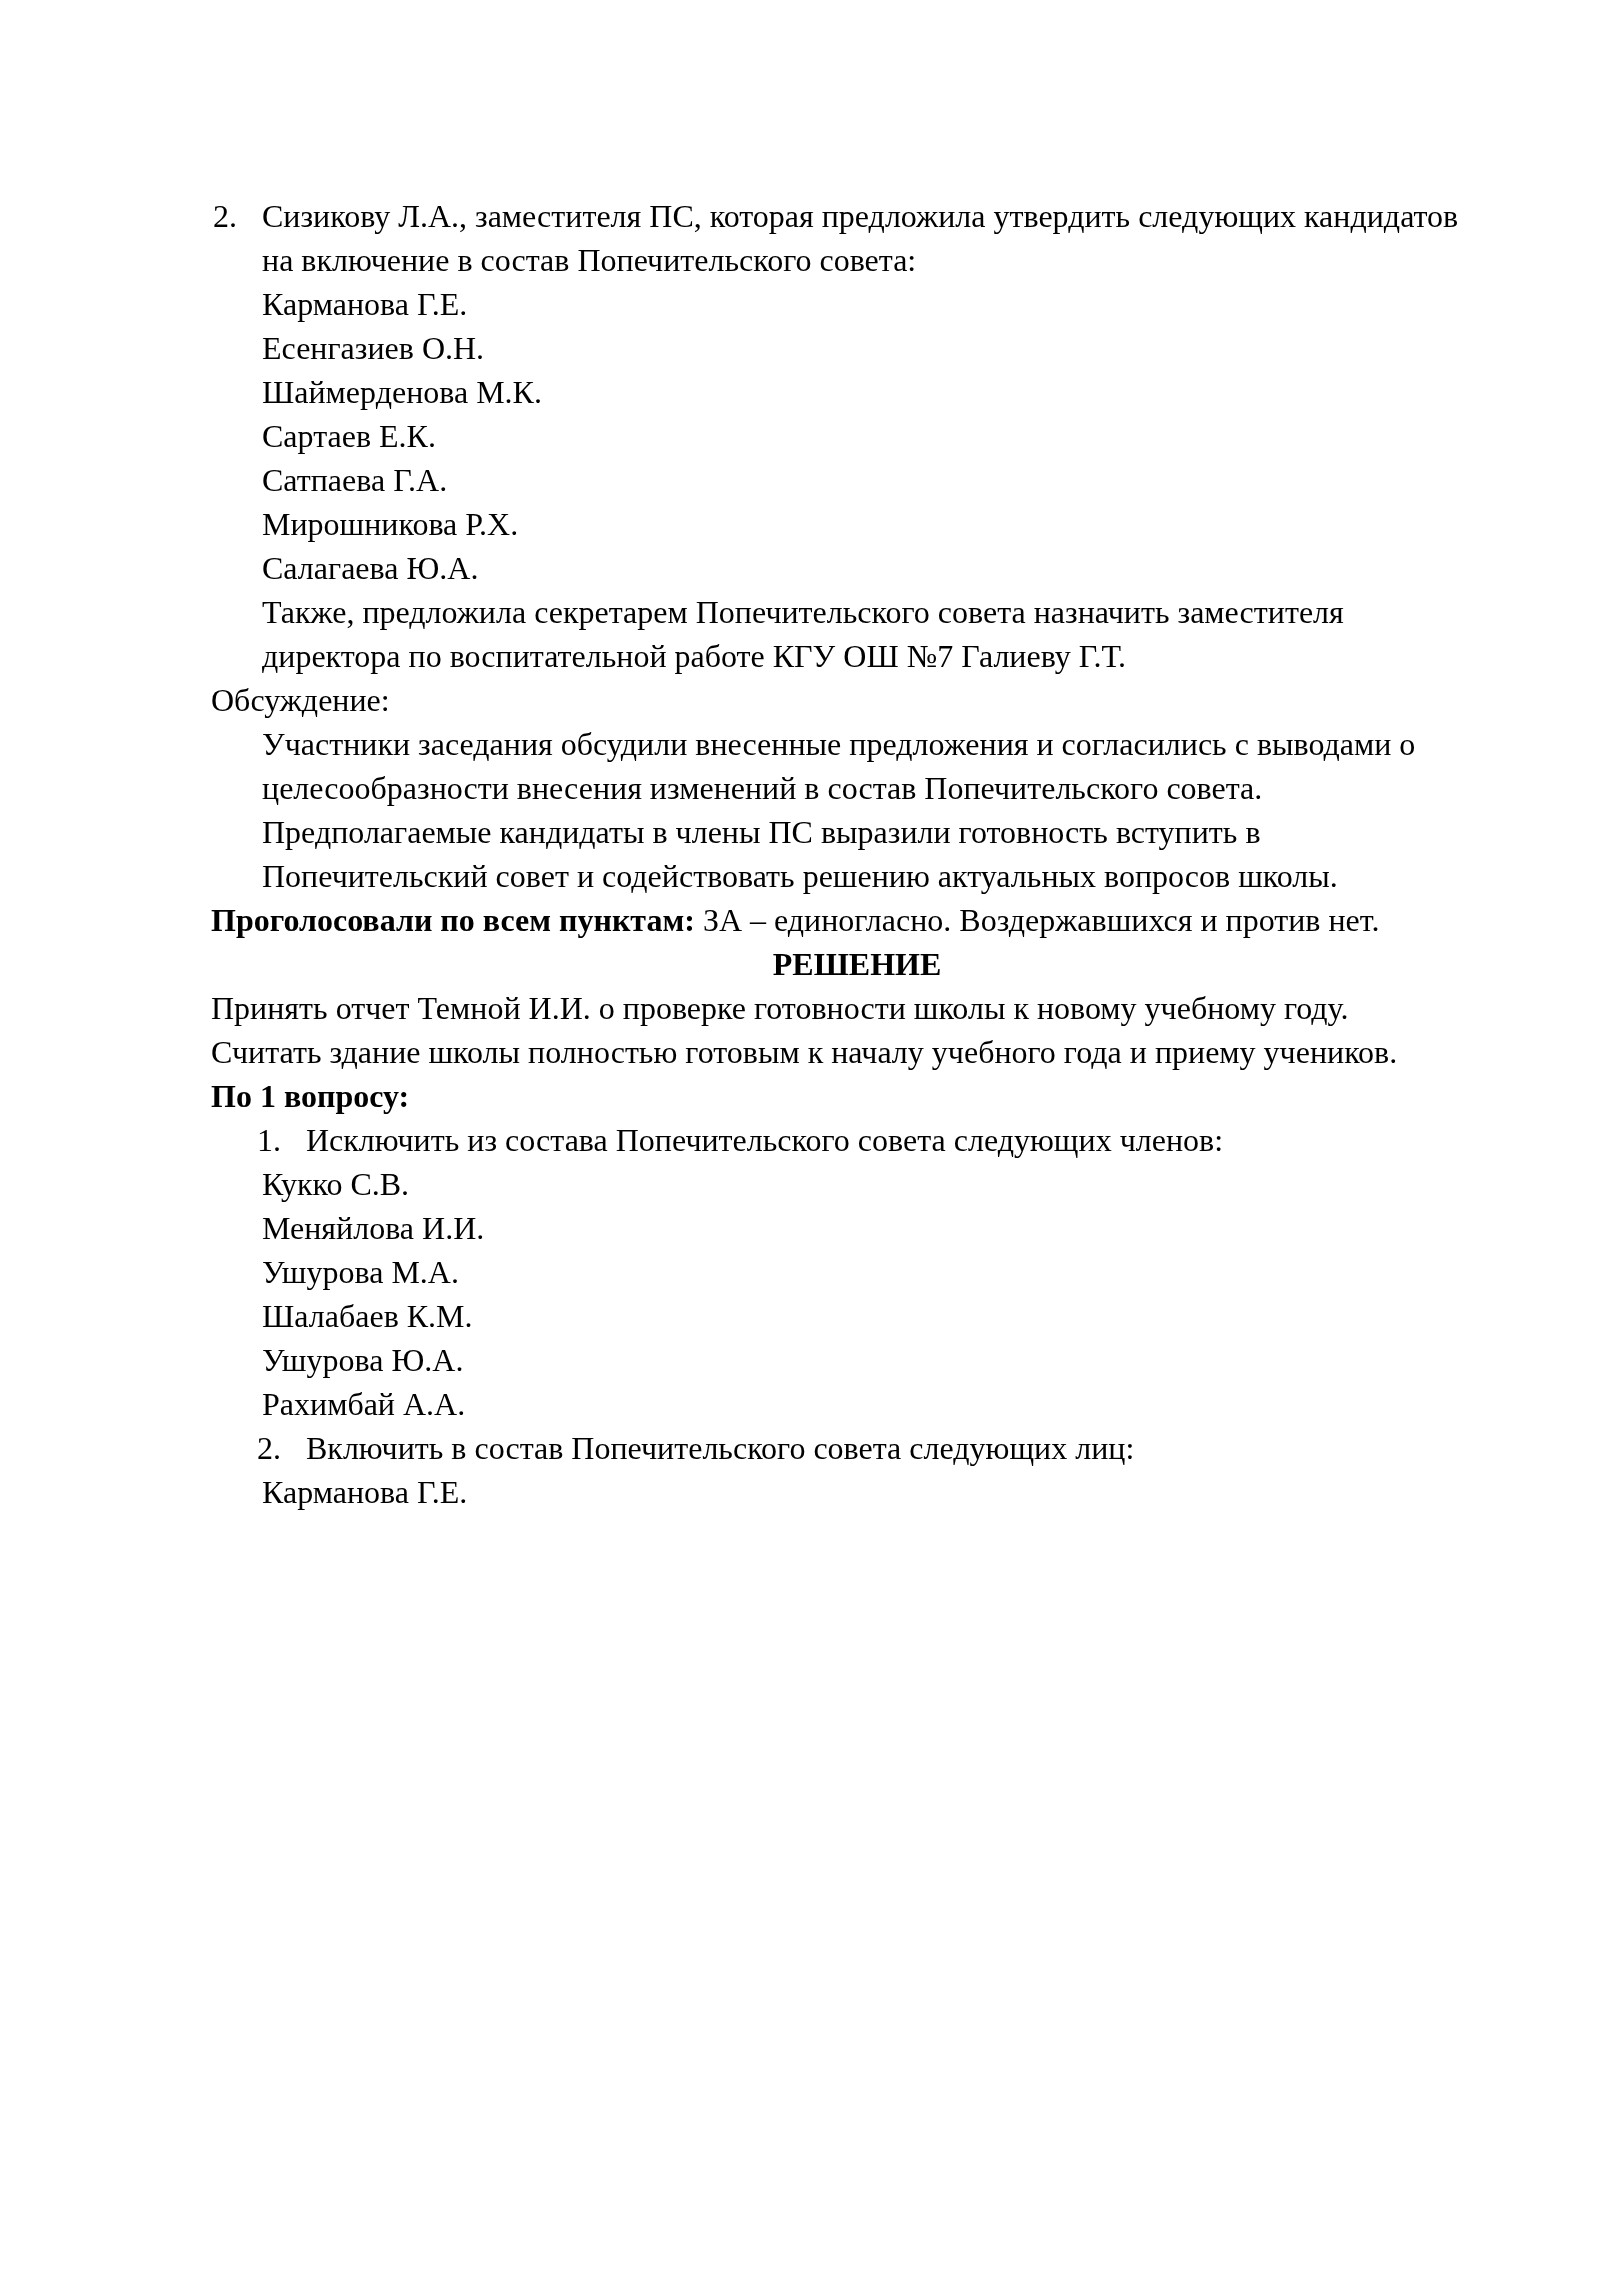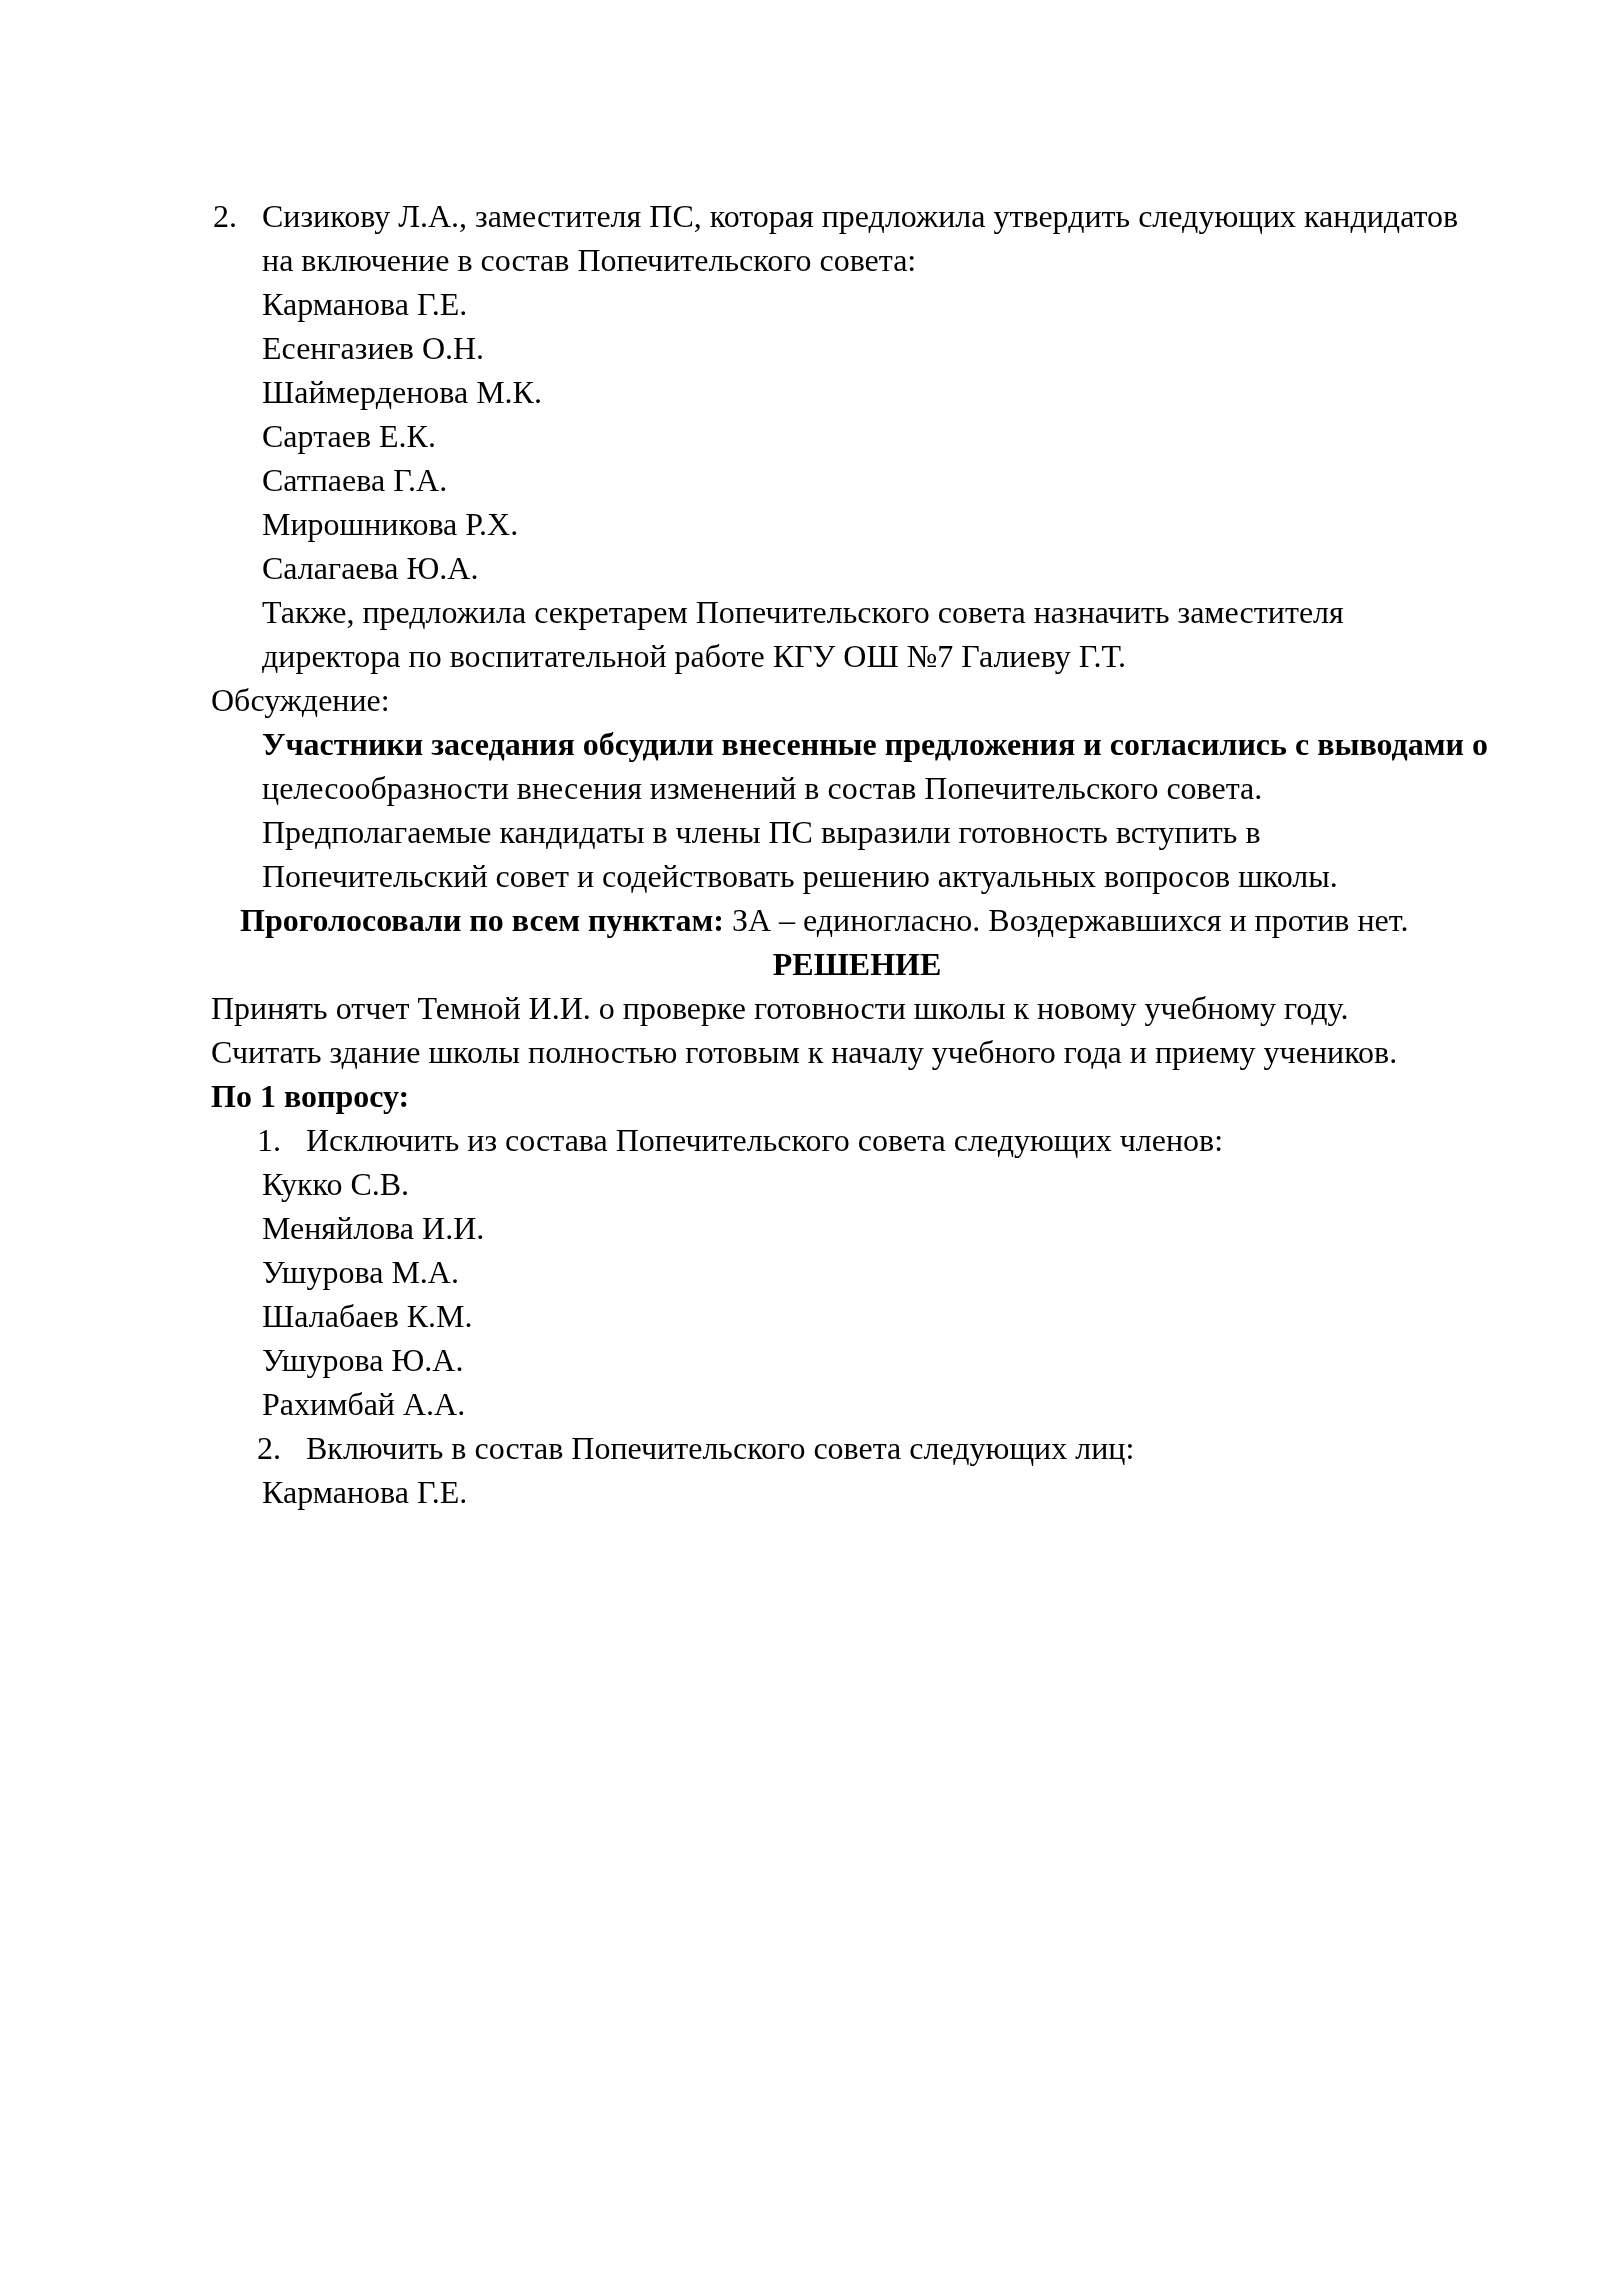--- a/index.html
+++ b/index.html
@@ -17,34 +17,34 @@
     color: #000000;
     font-family: "Liberation Serif", "DejaVu Serif", serif;
     font-size: 32px;
     line-height: 44px;
     box-sizing: border-box;
     padding: 194px 118px 0 211px;
     overflow: hidden;
   }
   .page p { margin: 0; }
   .ind { padding-left: 51px; }          
-  .b   { font-weight: bold; margin-left: 29px; }
+  .b   { font-weight: bold; }
   .center { text-align: center; }
   .li  { display: flex; }
   .li .num { flex: 0 0 49px; box-sizing: border-box; }
   .li .txt { flex: 1 1 auto; }
   .li1 { padding-left: 2px; }           
   .li2 { padding-left: 46px; }          
   
   .g28 { margin-top: 27.4px; }
   .g37 { margin-top: 36px; }
   .g40 { margin-top: 39px; }
   .g42 { margin-top: 41px; }
   .g45 { margin-top: 44px; }
-  .g53 { margin-top: 52px; font-weight: bold; }
+  .g53 { margin-top: 52px; }
   .g56 { margin-top: 55px; }
   .g77 { margin-top: 75px; }
 </style>
 </head>
 <body>
 
 <div class="page">
 
   <p class="li li1">
     <span class="num">2.</span>

